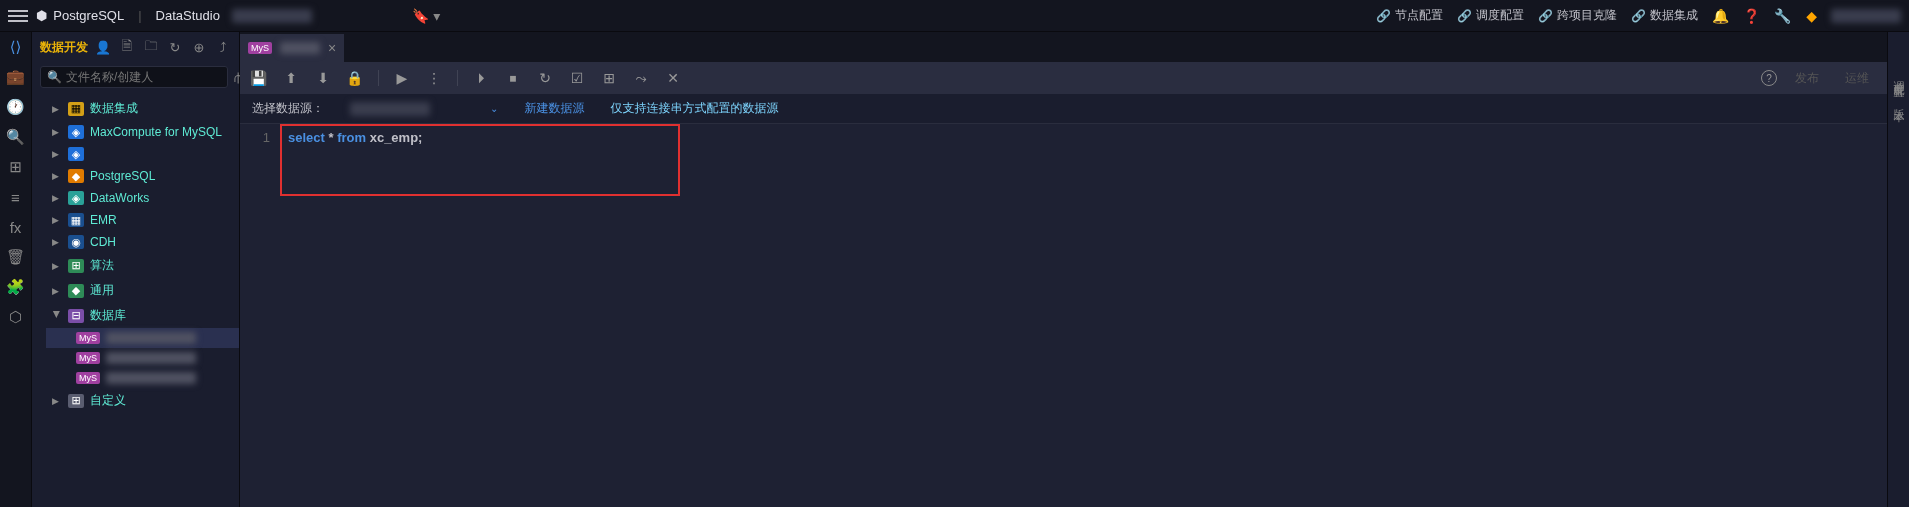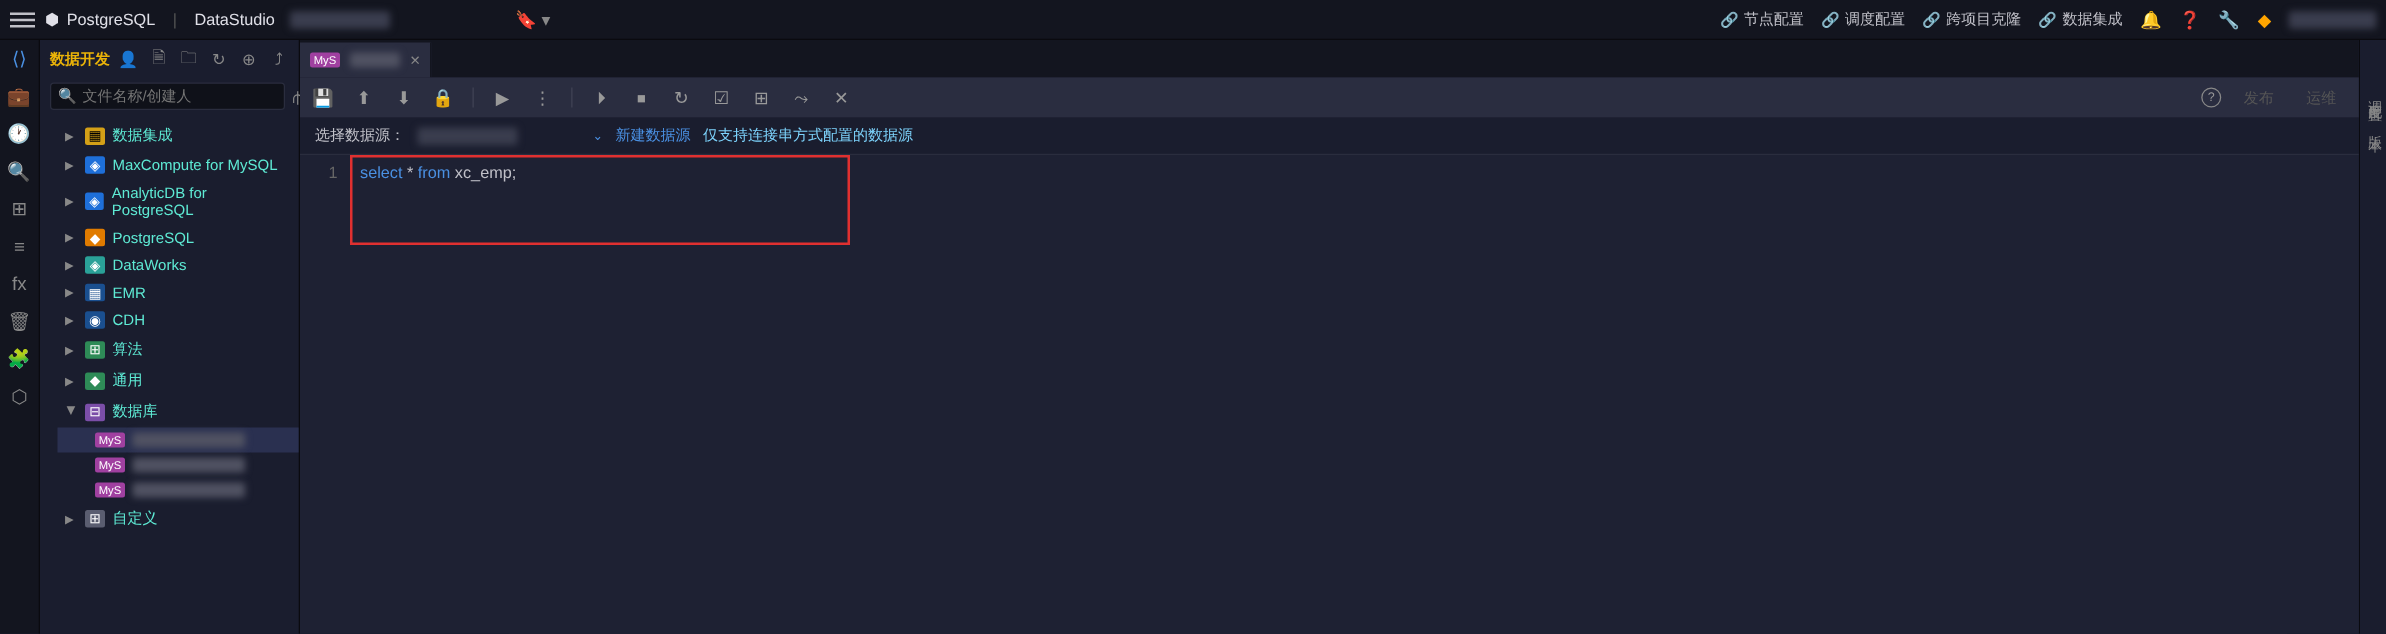--- a/index.html
+++ b/index.html
@@ -68,31 +68,31 @@
 .tab-blur { filter: blur(3px); background: #505262; width: 40px; height: 12px; border-radius: 2px; }
 .tab-close { color: #888; cursor: pointer; font-size: 14px; }
 
 .toolbar { height: 32px; background: #2a2d40; display: flex; align-items: center; padding: 0 10px; gap: 14px; }
 .tb-icon { width: 18px; height: 18px; cursor: pointer; color: #999; display: flex; align-items: center; justify-content: center; font-size: 14px; }
 .tb-sep { width: 1px; height: 16px; background: #404354; }
 .toolbar-right { margin-left: auto; display: flex; align-items: center; gap: 10px; }
 .help-icon { border: 1px solid #888; border-radius: 50%; width: 16px; height: 16px; font-size: 10px; }
 .disabled-btn { color: #555; padding: 2px 8px; font-size: 12px; }
 
-.datasource-bar { height: 30px; background: #1a1d2e; display: flex; align-items: center; padding: 0 12px; gap: 10px; font-size: 12px; border-bottom: 1px solid #2a2d3e; }
+.datasource-bar { height: 30px; background: #1a1d2e; display: flex; align-items: center; padding: 0 12px; gap: 26px; font-size: 12px; border-bottom: 1px solid #2a2d3e; }
 .ds-label { color: #c0c0c8; }
 .ds-select { display: flex; align-items: center; gap: 60px; cursor: pointer; }
 .ds-value-blur { filter: blur(3px); background: #3a3d4e; width: 80px; height: 14px; border-radius: 2px; }
 .ds-caret { color: #4a90e2; font-size: 10px; }
 .ds-link { color: #4a90e2; cursor: pointer; }
 .ds-hint { color: #7dd3fc; }
 
 .editor { flex: 1; display: flex; background: #1e2133; position: relative; }
 .gutter { width: 40px; background: #1e2133; text-align: right; padding: 6px 10px 0 0; color: #666; font-family: Consolas, monospace; font-size: 13px; }
-.code-area { flex: 1; padding: 6px 0 4px 8px; font-family: Consolas, monospace; font-size: 13px; position: relative; }
+.code-area { flex: 1; padding: 6px 0 4px 8px; font-family: Consolas, monospace; font-size: 13px; position: relative; font-weight: bold; }
 .highlight-box { position: absolute; top: 0; left: 0; width: 400px; height: 72px; border: 2px solid #e03030; pointer-events: none; }
 .code-line { white-space: pre; }
 .kw { color: #4a90e2; }
 .op { color: #c0c0c8; }
 .id { color: #c0c0c8; }
 
 
 .right-rail { width: 22px; background: #1a1d2e; border-left: 1px solid #0a0a0f; display: flex; flex-direction: column; align-items: center; padding-top: 40px; gap: 20px; }
 .right-rail-label { writing-mode: vertical-rl; font-size: 11px; color: #888; cursor: pointer; letter-spacing: 2px; }
 </style>
@@ -179,21 +179,20 @@
           <span class="tree-label">数据集成</span>
         </div>
       <div class="tree-item">
           <span class="caret">▶</span>
           <span class="tree-icon icon-blue">◈</span>
           <span class="tree-label">MaxCompute for MySQL</span>
         </div>
       <div class="tree-item">
           <span class="caret">▶</span>
           <span class="tree-icon icon-blue">◈</span>
-          <span class="tree-label">AnalyticDB for PostgreSQL</span>
         </div>
       <div class="tree-item">
           <span class="caret">▶</span>
           <span class="tree-icon icon-orange">◆</span>
           <span class="tree-label">PostgreSQL</span>
         </div>
       <div class="tree-item">
           <span class="caret">▶</span>
           <span class="tree-icon icon-teal">◈</span>
           <span class="tree-label">DataWorks</span>

